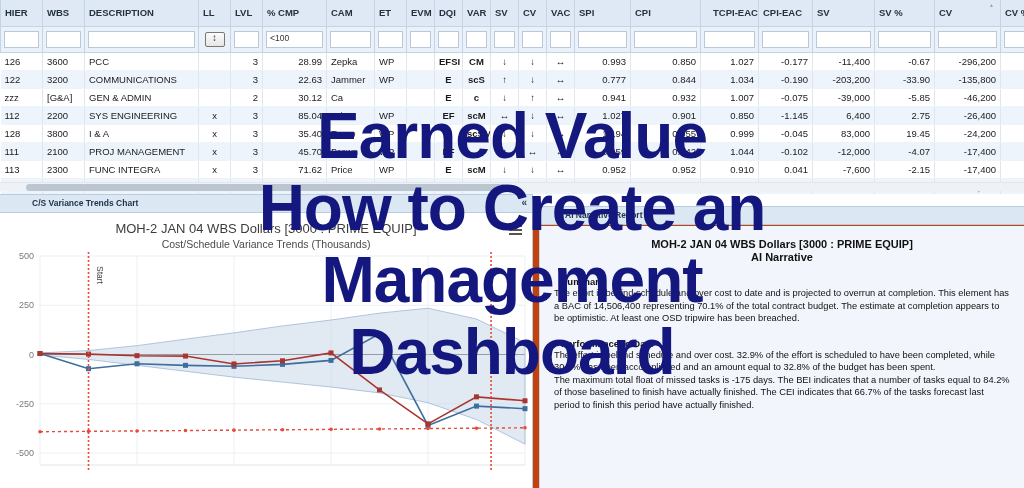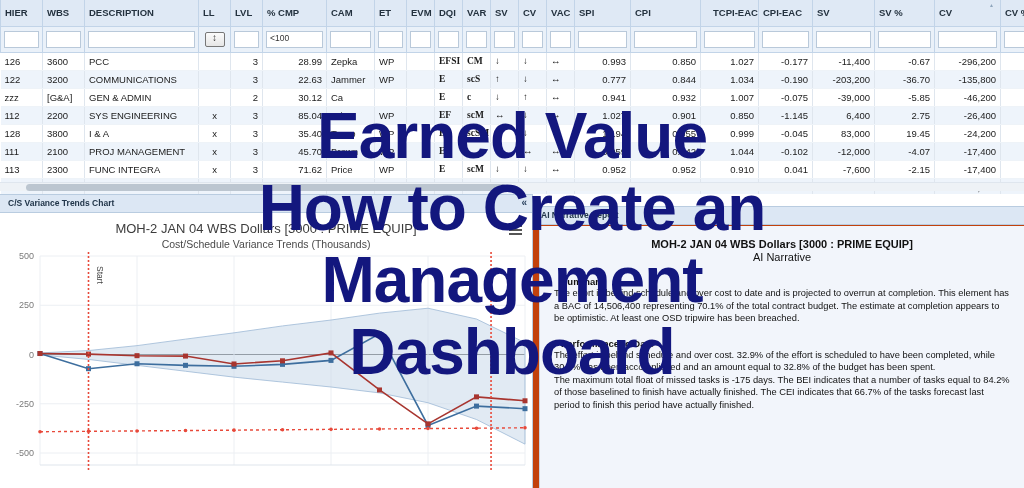--- a/index.html
+++ b/index.html
@@ -68,23 +68,23 @@
     height: 18px;
     padding: 0 4px;
     white-space: nowrap; overflow: hidden;
   }
   tr.row-odd td.cell { background: #ffffff; }
   tr.row-even td.cell { background: #eef4fb; }
   td.num { text-align: right; }
   td.ctr { text-align: center; }
 
   
-  td.st { text-align: left; font-size: 8.5px; font-weight: bold;
+  td.st { text-align: center; font-size: 8.5px; font-weight: bold;
           color: #fff; padding: 0; border-right: 1px solid #fff;
-          border-bottom: 1px solid #fff; font-family: Liberation Serif, serif; }
+          border-bottom: 1px solid #fff; }
   .st-red    { background: #ee2c24; }
   .st-green  { background: #35a32e; }
   .st-yellow { background: #ffe800; color: #333; }
   .st-blue   { background: #1f4e9c; }
   .st-white  { background: #ffffff; color: #1b1b1b; font-weight: normal; }
 
   .hscroll {
     position: absolute; left: 0; top: 182px; width: 1024px; height: 9px;
     background: #eef2f6; border-top: 1px solid #dfe6ee;
   }
@@ -92,21 +92,21 @@
     position: absolute; left: 26px; top: 1px; width: 480px; height: 7px;
     background: #bcc6d0; border-radius: 4px;
   }
 
   
   #bottom { position: absolute; left: 0; top: 194px; width: 1024px; height: 294px; }
 
   .panel-tabbar {
     height: 19px; background: #dce7f4;
     border-top: 1px solid #b9cce0; border-bottom: 1px solid #b9cce0;
-    display: flex; align-items: center; position: relative;
+    display: flex; align-items: center; position: relative; padding-left: 24px;
   }
   .panel-tab {
     font-size: 8.5px; font-weight: bold; color: #22364a;
     padding: 0 8px; line-height: 19px;
   }
   .collapse-chev {
     position: absolute; right: 5px; top: 2px;
     font-size: 10px; color: #2d4461; font-weight: bold;
   }
 
@@ -128,21 +128,21 @@
   #narr-panel {
     position: absolute; left: 533px; top: 12px; width: 491px; height: 294px;
     background: #c2410c;
   }
   .narr-body {
     position: absolute; left: 6px; top: 20px; right: 0; bottom: 0;
     background: #f2f5fb; border-left: 1px solid #c8d4e4;
     padding: 12px 14px 0 14px; overflow: hidden;
   }
   .narr-h1 { text-align: center; font-size: 11px; font-weight: bold; color: #111; }
-  .narr-h2 { text-align: center; font-size: 11px; font-weight: normal; color: #111; margin-top: 1px; }
+  .narr-h2 { text-align: center; font-size: 11px; font-weight: bold; color: #111; margin-top: 1px; }
   .narr-sec { font-size: 9.5px; font-weight: bold; color: #111; margin-top: 13px; margin-left: 7px; }
   .narr-p { font-size: 9.3px; color: #111; line-height: 12.5px; text-align: left; }
 
   
   #overlay {
     position: absolute; left: 0; top: 0; width: 1024px; height: 488px;
     pointer-events: none; z-index: 50;
     display: flex; flex-direction: column;
     align-items: center; justify-content: center;
   }
@@ -292,21 +292,21 @@
           <td class="cell st st-red">E</td>
           <td class="cell st st-white">scS</td>
           <td class="cell st st-red">↑</td>
           <td class="cell st st-yellow">↓</td>
           <td class="cell st st-green">↔</td>
           <td class="cell num">0.777</td>
           <td class="cell num">0.844</td>
           <td class="cell num">1.034</td>
           <td class="cell num">-0.190</td>
           <td class="cell num">-203,200</td>
-          <td class="cell num">-36.70</td>
+          <td class="cell num">-33.90</td>
           <td class="cell num">-135,800</td>
           <td class="cell num">-18.49</td>
         </tr>
         <tr class="row-odd">
           <td class="cell">zzz</td>
           <td class="cell">[G&amp;A]</td>
           <td class="cell">GEN &amp; ADMIN</td>
           <td class="cell ctr"></td>
           <td class="cell num">2</td>
           <td class="cell num">30.12</td>

